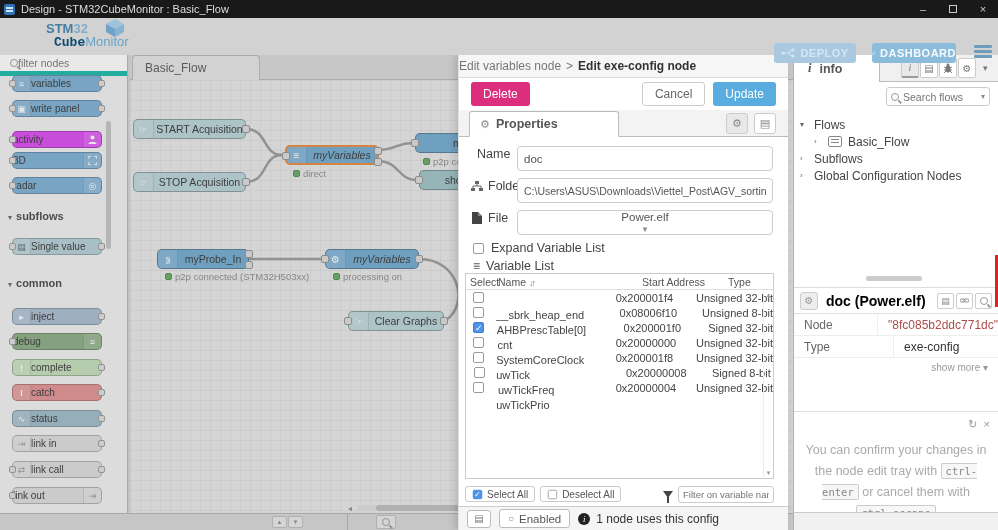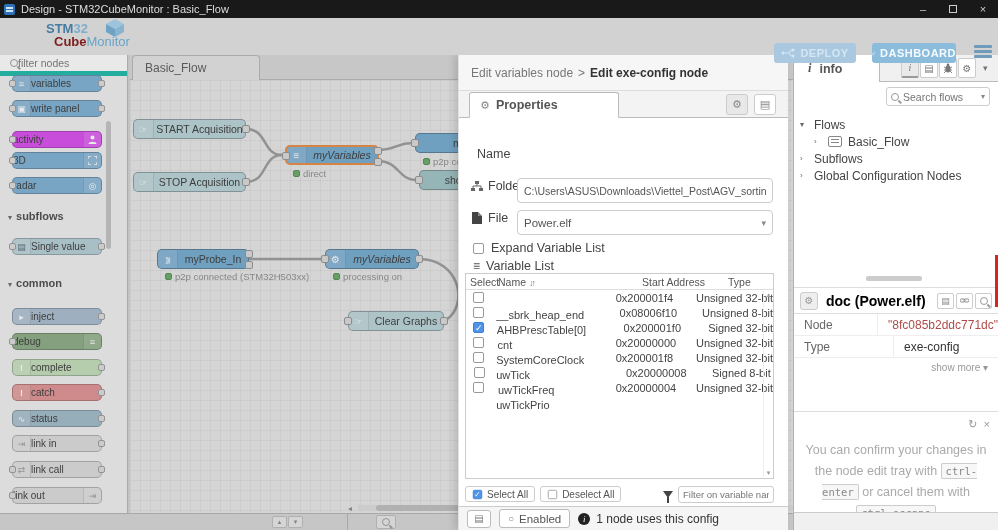--- a/index.html
+++ b/index.html
@@ -13,21 +13,21 @@
   #titlebar .win-btns { margin-left:auto; display:flex; }
   #titlebar .win-btn { width:30px; height:18px; display:flex; align-items:center; justify-content:center; font-size:11px; color:#ccc; cursor:default; }
   #titlebar .maxbox { width:8px; height:8px; border:1px solid #ccc; display:inline-block; }
 
   
   #appheader { position:absolute; left:0; top:18px; width:918px; height:37px; background:#d2d2d2; z-index:19; }
   #logo { position:absolute; left:46px; top:4px; line-height:13px; }
   #logo .l1 { font-size:13px; font-weight:bold; color:#477da3; }
   #logo .l1 b2 { color:#7fadcd; }
   #logo .l2 { font-size:13px; color:#68a4c8; margin-left:8px; }
-  #logo .l2 .cube-b { font-weight:bold; color:#7f1d1d; }
+  #logo .l2 .cube-b { font-weight:bold; color:#0c4a6e;font-family:Liberation Mono, monospace; }
   #logo-cube { position:absolute; left:104px; top:0px; }
   .hbtn { position:absolute; top:25px; height:20px; border-radius:3px; font-size:11px; font-weight:bold; display:flex; align-items:center; justify-content:center; gap:5px; letter-spacing:.5px; }
   #deploy-btn { left:774px; width:82px; background:#aac9e0; color:#d4e6f2; }
   #dashboard-btn { left:872px; width:84px; background:#8cbcdc; color:#f4fafd; }
   #menu-btn { position:absolute; left:974px; top:27px; width:18px; height:14px; }
   #menu-btn span { display:block; height:3px; background:#6f9cbb; margin-bottom:2px; border-radius:1px; }
 
   
   #palette { position:absolute; left:0; top:55px; width:128px; bottom:17px; background:#f0f0f0; border-right:1px solid #b5b5b5; z-index:2; }
   #filter-box { height:21px; background:#fff; border-bottom:5px solid #14b8a6; display:flex; align-items:center; padding-left:10px; gap:0; }
@@ -72,38 +72,38 @@
   #bb-div { position:absolute; left:347px; top:0; bottom:0; width:1px; background:#b2b2b2; }
   .bb-btn { position:absolute; top:2px; height:12px; background:#e8e8e8; border:1px solid #bbb; border-radius:2px; font-size:7px; color:#888; display:flex; align-items:center; justify-content:center; }
   #bb-up { left:272px; width:15px; } #bb-down { left:288px; width:15px; }
   #bb-zoom { position:absolute; left:376px; top:1px; width:20px; height:14px; background:#e8e8e8; border:1px solid #bbb; border-radius:2px; display:flex; align-items:center; justify-content:center; }
 
   
   #shade { position:absolute; left:0; top:55px; right:0; bottom:0; background:rgba(120,120,120,.16); z-index:4; pointer-events:none; }
 
   
   #dialog { position:absolute; left:458px; top:55px; width:330px; bottom:0; background:#fff; z-index:5; box-shadow:-3px 0 8px rgba(0,0,0,.15); border-left:1px solid #e2e2e2; }
-  #d-bread { height:36px; background:#f6f6f6; border-bottom:1px solid #ddd; display:flex; align-items:center; padding-left:12px; font-size:12px; color:#777; gap:5px; }
+  #d-bread { height:23px; background:#f6f6f6; border-bottom:1px solid #ddd; display:flex; align-items:center; font-size:12px; color:#777; gap:5px; }
   #d-bread .cur { color:#333; font-weight:bold; }
   #d-actions { height:32px; display:flex; align-items:center; padding:0 12px; }
   .dbtn { height:24px; border-radius:3px; font-size:12px; display:flex; align-items:center; justify-content:center; padding:0 12px; }
   #btn-delete { background:#db2e7d; color:#fff; }
   #btn-cancel { margin-left:auto; background:#fff; border:1px solid #ccc; color:#666; }
   #btn-update { margin-left:8px; background:#58acdf; color:#fff; }
   #d-tabs { height:27px; background:#f3f3f3; border-bottom:1px solid #bbb; position:relative; }
   #tab-props { position:absolute; left:10px; top:1px; height:26px; width:150px; background:#fff; border:1px solid #bbb; border-bottom:1px solid #fff; border-radius:3px 3px 0 0; display:flex; align-items:center; gap:6px; padding-left:10px; font-size:12.5px; font-weight:bold; color:#555; }
   #tab-props .g { color:#888; font-weight:normal; font-size:11px; }
   .ttool { position:absolute; top:3px; width:22px; height:21px; border:1px solid #ccc; border-radius:3px; background:#fff; display:flex; align-items:center; justify-content:center; font-size:11px; color:#888; }
   #ttool-gear { right:40px; background:#e8e8e8; }
   #ttool-doc { right:12px; }
   .frow { position:absolute; left:0; width:100%; display:flex; align-items:center; }
   .flabel { font-size:12.5px; color:#444; display:flex; align-items:center; gap:5px; }
   .finput { position:absolute; left:58px; right:15px; height:25px; border:1px solid #ccc; border-radius:4px; font-size:11.5px; color:#555; padding:0 6px; outline:none; background:#fff; width:auto; }
   .fico { color:#666; font-size:11px; width:12px; text-align:center; }
-  #fld-file { display:flex; align-items:center; }
+  #fld-file { display:flex; align-items:center;flex-direction:column; }
   #fld-file .val { flex:1; font-size:11.5px; color:#555; }
   #fld-file .car { color:#888; font-size:9px; }
   .ckbox { width:11px; height:11px; border:1px solid #999; border-radius:2px; background:#fff; flex:none; }
   .ckbox.checked { background:#4f94e8; border-color:#3a7fd4; color:#fff; font-size:9px; line-height:11px; text-align:center; }
   #d-table { position:absolute; left:6px; right:14px; top:218px; height:206px; border:1px solid #ccc; background:#fff; }
   #dt-head { display:flex; height:16px; border-bottom:1px solid #ddd; font-size:10.5px; color:#555; align-items:center; padding-left:4px; }
   #dt-head .h-sel { width:28px; white-space:nowrap; }
   #dt-head .h-name { width:144px; }
   #dt-head .h-name .srt { color:#777; font-size:9px; letter-spacing:-2px; }
   #dt-head .h-addr { width:86px; }
@@ -408,36 +408,42 @@
 </div>
 
 <div id="shade"></div>
 
 <div id="dialog">
   <div id="d-bread">
     <span>Edit variables node</span>
     <span>&gt;</span>
     <span class="cur">Edit exe-config node</span>
   </div>
+  <div id="d-actions">
+    <div class="dbtn" id="btn-delete">Delete</div>
+    <div class="dbtn" id="btn-cancel">Cancel</div>
+    <div class="dbtn" id="btn-update">Update</div>
+  </div>
   <div id="d-tabs">
     <div id="tab-props">
       <span class="g">⚙</span>
       <span>Properties</span>
     </div>
     <div class="ttool" id="ttool-gear">
         <span>⚙</span>
       </div>
     <div class="ttool" id="ttool-doc">
         <span>▤</span>
       </div>
   </div>
 
   <div class="frow" style="top:92px;">
     <span class="flabel" style="margin-left:18px;">Name</span>
   </div>
+  <input class="finput" style="top: 91px;" value="doc">
   <div class="frow" style="top:124px;">
     <span class="flabel" style="margin-left:12px;">
       <svg class="fico" width="12" height="11" viewBox="0 0 12 11">
           <rect x="4" y="0" width="4" height="3" fill="#666"></rect>
           <rect x="0" y="7" width="4" height="3" fill="#666"></rect>
           <rect x="8" y="7" width="4" height="3" fill="#666"></rect>
           <path d="M6,3 V5 M2,7 V5 H10 V7" stroke="#666" fill="none"></path>
         </svg>
       <span>Folder</span>
     </span>

